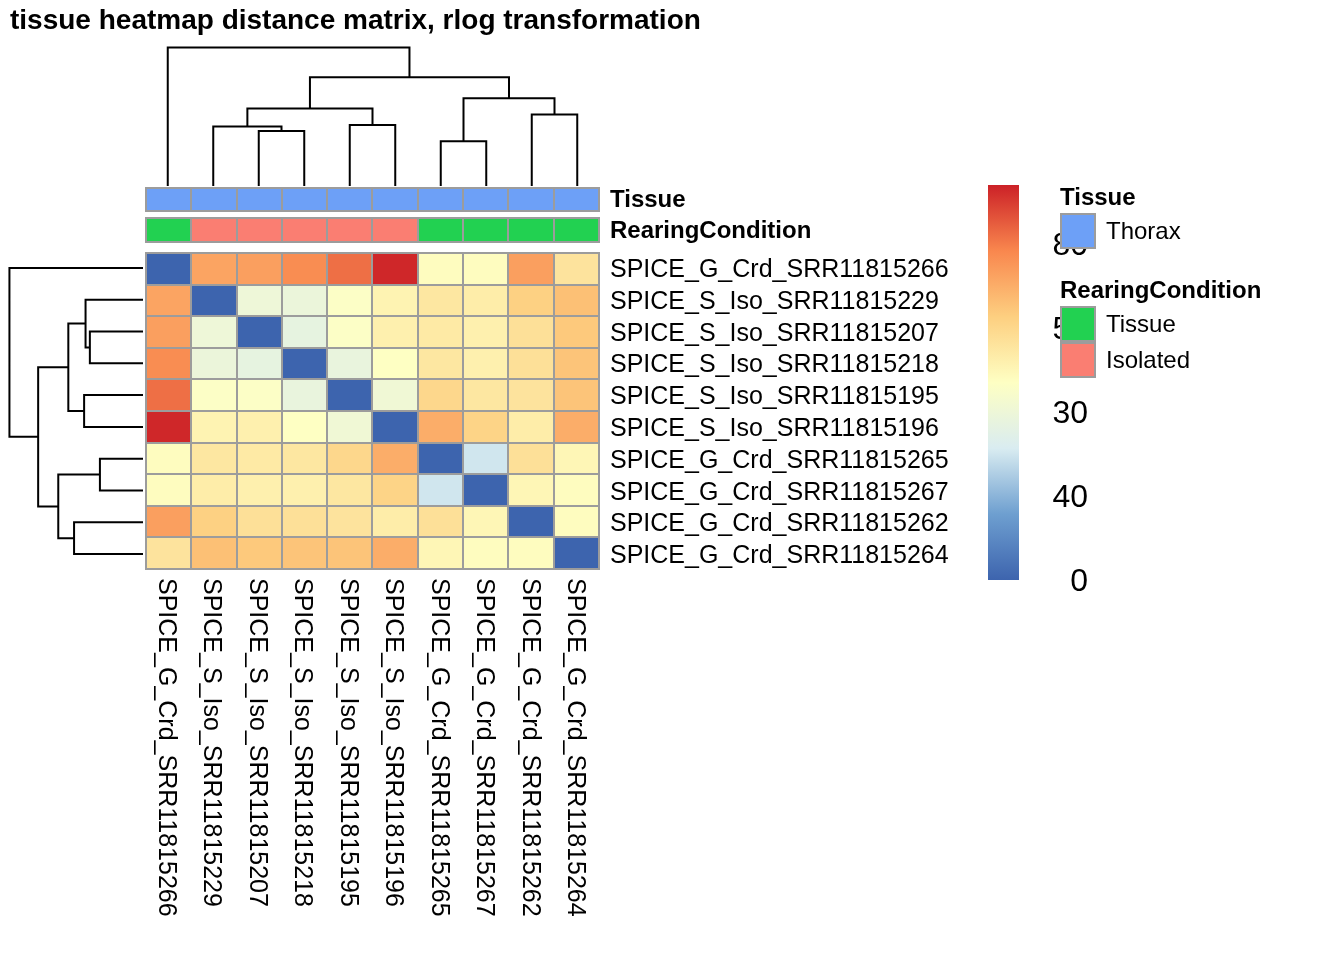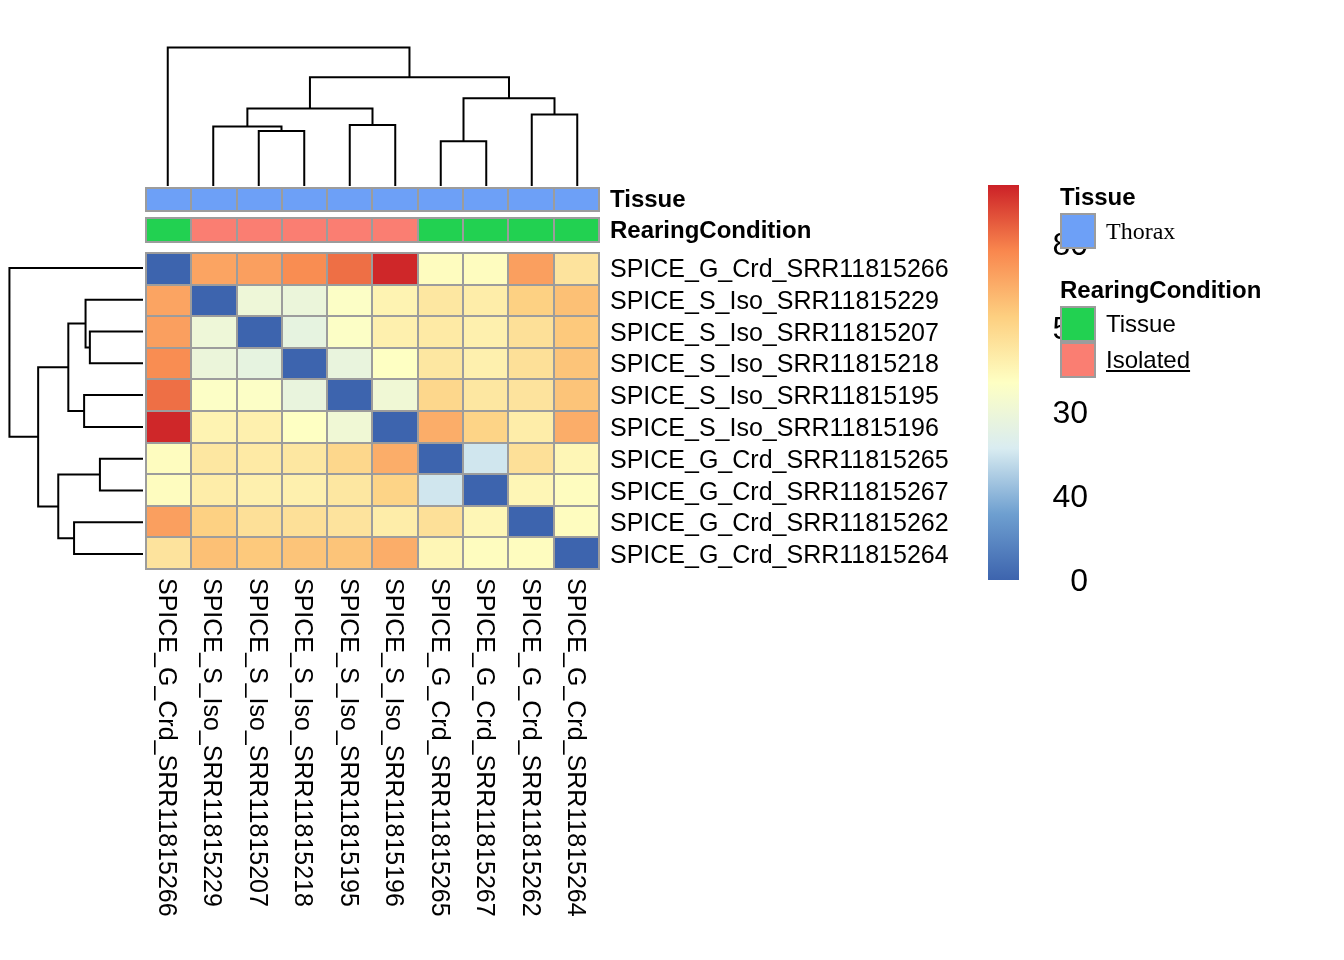--- a/index.html
+++ b/index.html
@@ -45,20 +45,21 @@
   }
   .swlabel{
     position:absolute;left:1106px;height:32px;line-height:32px;font-size:24px;white-space:nowrap;
   }
 </style>
 </head>
 <body>
 
 <div class="figure">
 
+  <div class="chart-title">tissue heatmap distance matrix, rlog transformation</div>
 
   <svg class="dendro" style="left:145px;top:42px;" width="455" height="146" viewBox="0 0 455 146">
       <path d="M 113.75 144 L 113.75 88.8936170212766 L 159.25 88.8936170212766 L 159.25 144 M 68.25 144 L 68.25 84.42553191489361 L 136.5 84.42553191489361 L 136.5 88.8936170212766 M 204.75 144 L 204.75 82.93617021276596 L 250.25 82.93617021276596 L 250.25 144 M 102.375 84.42553191489361 L 102.375 66.5531914893617 L 227.5 66.5531914893617 L 227.5 82.93617021276596 M 295.75 144 L 295.75 99.31914893617021 L 341.25 99.31914893617021 L 341.25 144 M 386.75 144 L 386.75 72.51063829787235 L 432.25 72.51063829787235 L 432.25 144 M 318.5 99.31914893617021 L 318.5 56.12765957446808 L 409.5 56.12765957446808 L 409.5 72.51063829787235 M 164.9375 66.5531914893617 L 164.9375 35.27659574468086 L 364 35.27659574468086 L 364 56.12765957446808 M 22.75 144 L 22.75 5.489361702127667 L 264.46875 5.489361702127667 L 264.46875 35.27659574468086" fill="none" stroke="#000" stroke-width="2"></path>
     </svg>
 
   <svg class="dendro" style="left:4px;top:252px;" width="141" height="318" viewBox="0 0 141 318">
       <path d="M 139 79.5 L 85.86170212765957 79.5 L 85.86170212765957 111.30000000000001 L 139 111.30000000000001 M 139 47.7 L 81.5531914893617 47.7 L 81.5531914893617 95.4 L 85.86170212765957 95.4 M 139 143.1 L 80.11702127659575 143.1 L 80.11702127659575 174.9 L 139 174.9 M 81.5531914893617 71.55000000000001 L 64.31914893617021 71.55000000000001 L 64.31914893617021 159 L 80.11702127659575 159 M 139 206.70000000000002 L 95.91489361702128 206.70000000000002 L 95.91489361702128 238.5 L 139 238.5 M 139 270.3 L 70.06382978723404 270.3 L 70.06382978723404 302.09999999999997 L 139 302.09999999999997 M 95.91489361702128 222.60000000000002 L 54.265957446808514 222.60000000000002 L 54.265957446808514 286.2 L 70.06382978723404 286.2 M 64.31914893617021 115.275 L 34.15957446808511 115.275 L 34.15957446808511 254.4 L 54.265957446808514 254.4 M 139 15.9 L 5.436170212765944 15.9 L 5.436170212765944 184.8375 L 34.15957446808511 184.8375" fill="none" stroke="#000" stroke-width="2"></path>
     </svg>
 
   <div class="annbar tissue" id="tissue-bar">
@@ -222,21 +223,21 @@
   <div id="colorbar-ticks">
       <div class="cbtick" style="top: 229.83px;">80</div>
       <div class="cbtick" style="top: 313.872px;">50</div>
       <div class="cbtick" style="top: 397.915px;">30</div>
       <div class="cbtick" style="top: 481.957px;">40</div>
       <div class="cbtick" style="top: 566px;">0</div>
     </div>
 
   <div class="legendtitle" style="top:183px;">Tissue</div>
   <div class="swatch" style="top: 213px; background: rgb(109, 160, 247);" id="sw-thorax"></div>
-  <div class="swlabel" style="top:215px;font-family:Liberation Serif, serif;">Thorax</div>
+  <div class="swlabel" style="top:215px;">Thorax</div>
 
   <div class="legendtitle" style="top:276px;">RearingCondition</div>
   <div class="swatch" style="top: 306px; background: rgb(34, 209, 81);" id="sw-crowded"></div>
   <div class="swlabel" style="top:308px;">Tissue</div>
   <div class="swatch" style="top: 342px; background: rgb(250, 126, 114);" id="sw-isolated"></div>
-  <div class="swlabel" style="top:344px;text-decoration:underline;">Isolated</div>
+  <div class="swlabel" style="top:344px;">Isolated</div>
 
 </div>
 
 </body></html>

